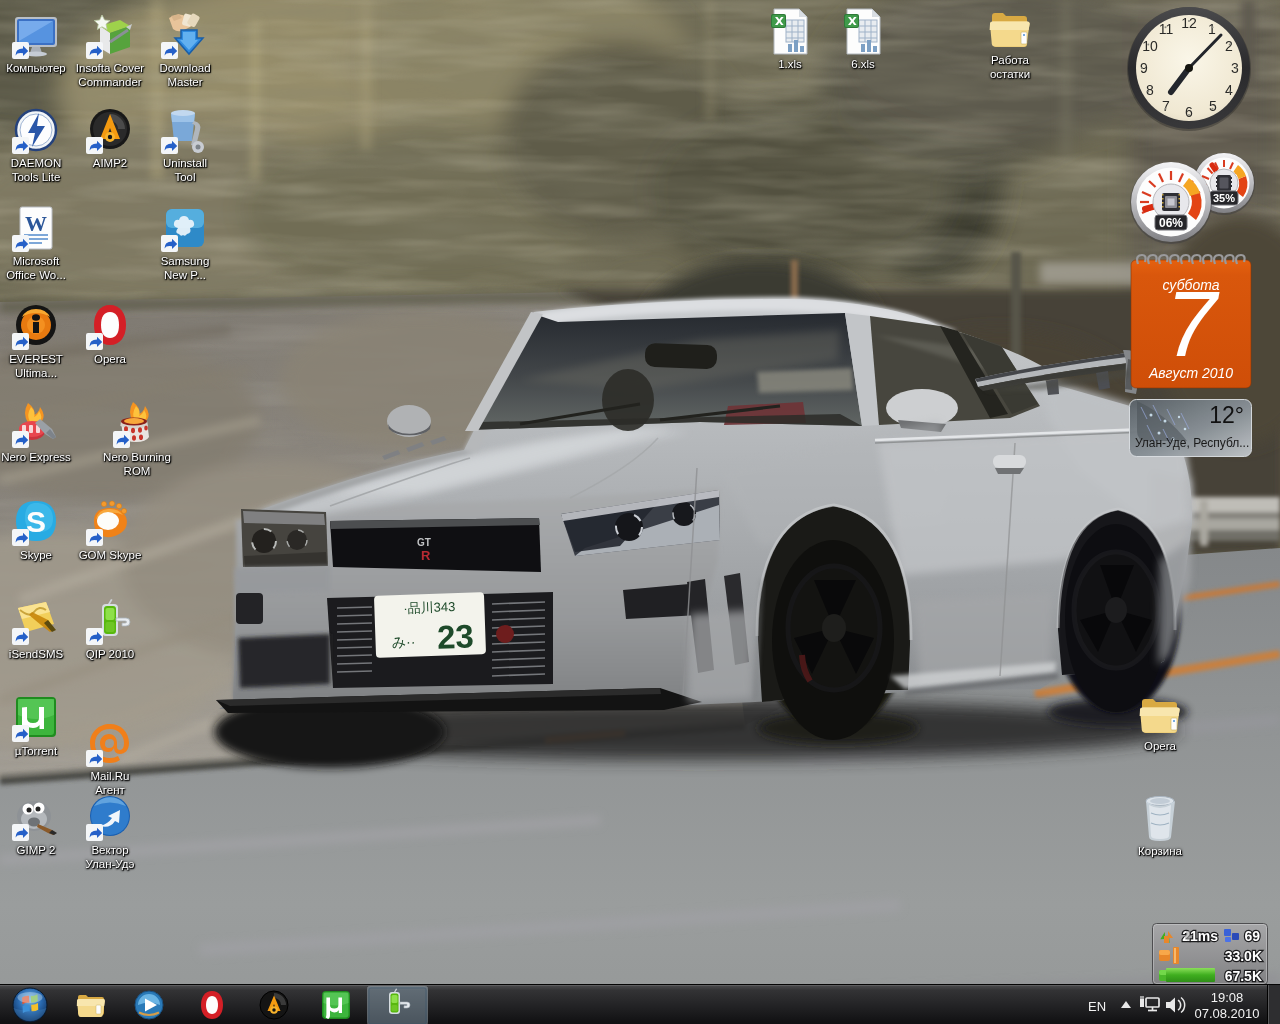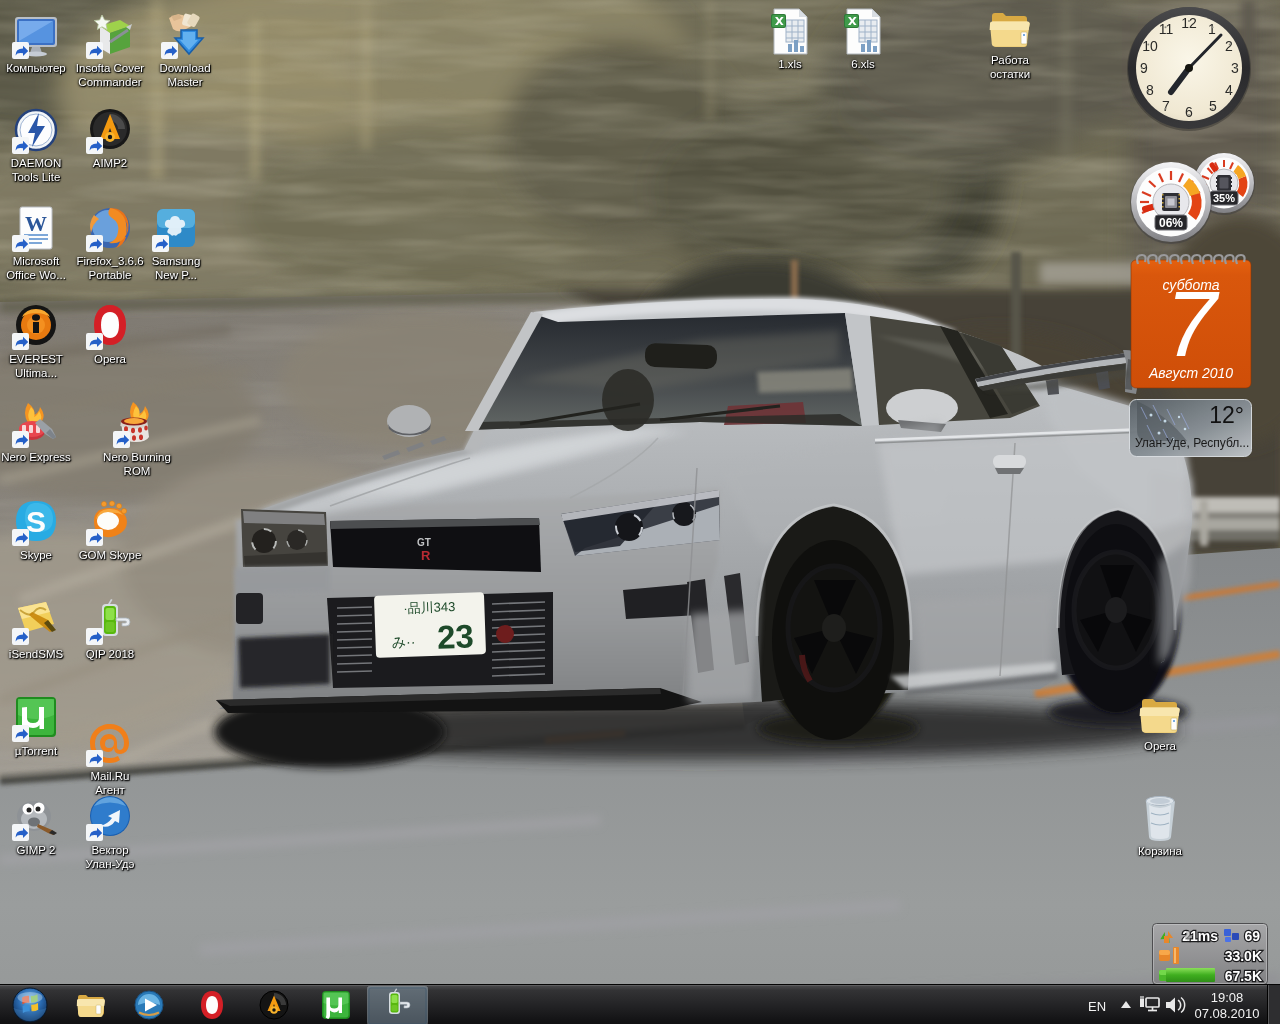--- a/index.html
+++ b/index.html
@@ -401,51 +401,51 @@
  <path d="M24,7 a15,15 0 0 1 15,15 l-7,0 a8,8 0 0 0 -8,-8 Z" fill="#4a4a4a"></path>
  <path d="M14,32 L24,7 L34,32 L28,32 L24,21 L20,32 Z" fill="#f49a10"></path>
  <circle cx="24" cy="30" r="5" fill="#f7b32c"></circle>
  <circle cx="24" cy="30" r="2.2" fill="#141414"></circle>
  <rect x="0" y="30" width="17" height="17" rx="2" fill="#f4f6f8"></rect>
  <path d="M3.5,43.5 q0,-7 7.5,-7 l0,-2.8 l5.2,5.2 l-5.2,5.2 l0,-2.8 q-5.8,-1 -7.5,2.2 z" fill="#2560c8"></path>
 </svg>
 <div class="lbl">AIMP2</div>
     </div>
 
+<div class="ico" style="left:147px;top:107px;">
+<svg width="48" height="48" viewBox="0 0 48 48">
+ <path d="M10,6 L34,6 L31,34 L13,34 Z" fill="#7aa8d8"></path>
+ <path d="M10,6 L34,6 L33,15 L11,15 Z" fill="#9cc2e8"></path>
+ <ellipse cx="22" cy="6" rx="12" ry="3" fill="#c2d8ef"></ellipse>
+ <path d="M33,14 q8,2 6,9 l-4,16 l-5,-1 l4,-16 q1,-5 -3,-5 Z" fill="#b0b6bc"></path>
+ <circle cx="37" cy="40" r="6" fill="#c8ccd2"></circle>
+ <circle cx="37" cy="40" r="2.5" fill="#7d8389"></circle>
+ <rect x="0" y="30" width="17" height="17" rx="2" fill="#f4f6f8"></rect>
+ <path d="M3.5,43.5 q0,-7 7.5,-7 l0,-2.8 l5.2,5.2 l-5.2,5.2 l0,-2.8 q-5.8,-1 -7.5,2.2 z" fill="#2560c8"></path>
+</svg>
+<div class="lbl">Uninstall<br>Tool</div>
+    </div>
 
 <div class="ico" style="left:-2px;top:205px;">
 <svg width="48" height="48" viewBox="0 0 48 48">
  <rect x="8" y="2" width="32" height="42" rx="2" fill="#fdfdfd" stroke="#b8bcc2" stroke-width="1"></rect>
  <text x="24" y="26" font-family="Liberation Serif,serif" font-size="22" font-weight="bold" fill="#2b5699" text-anchor="middle">W</text>
  <g stroke="#7da7d8" stroke-width="2">
   <path d="M12,30 L36,30"></path>
           <path d="M12,34 L36,34"></path>
           <path d="M12,38 L30,38"></path>
  </g>
  <rect x="0" y="30" width="17" height="17" rx="2" fill="#f4f6f8"></rect>
  <path d="M3.5,43.5 q0,-7 7.5,-7 l0,-2.8 l5.2,5.2 l-5.2,5.2 l0,-2.8 q-5.8,-1 -7.5,2.2 z" fill="#2560c8"></path>
 </svg>
 <div class="lbl">Microsoft<br>Office Wo...</div>
     </div>
 
-<div class="ico" style="left:72px;top:205px;">
-<svg width="48" height="48" viewBox="0 0 48 48">
- <circle cx="24" cy="23" r="20" fill="#3a66b0"></circle>
- <circle cx="22" cy="21" r="16" fill="#6aa0dc"></circle>
- <path d="M24,3 q14,0 18,13 q2,9 -3,16 q6,-14 -4,-20 q-6,-4 -11,-9 Z" fill="#e8731a"></path>
- <path d="M40,32 q-2,8 -10,11 q6,-7 5,-13 Z" fill="#e8731a"></path>
- <path d="M8,10 q-6,8 -3,18 q2,-10 8,-14 Z" fill="#f09a3c"></path>
- <path d="M24,3 q-4,6 2,10 q8,5 6,14 q-1,8 -9,11 q12,2 17,-8 q3,-16 -8,-24 q-4,-2.5 -8,-3 Z" fill="#f28b22"></path>
- <rect x="0" y="30" width="17" height="17" rx="2" fill="#f4f6f8"></rect>
- <path d="M3.5,43.5 q0,-7 7.5,-7 l0,-2.8 l5.2,5.2 l-5.2,5.2 l0,-2.8 q-5.8,-1 -7.5,2.2 z" fill="#2560c8"></path>
-</svg>
-<div class="lbl">Firefox_3.6.6<br>Portable</div>
-    </div>
-
-<div class="ico" style="left:138px;top:205px;">
+
+<div class="ico" style="left:147px;top:205px;">
 <svg width="48" height="48" viewBox="0 0 48 48">
  <rect x="5" y="4" width="38" height="38" rx="6" fill="#2e8ac8"></rect>
  <rect x="5" y="4" width="38" height="19" rx="6" fill="#55aede"></rect>
  <path d="M17,23 q-5,-1 -4,-5 q1,-4 5,-3 q1,-4 5,-4 q4,0 5,4 q4,-1 5,3 q1,4 -4,5 q2,5 -3,6 q-2,3 -4,1 q-2,2 -4,-1 q-5,-1 -1,-6 Z" fill="#e8f2fa" opacity="0.95"></path>
  <rect x="0" y="30" width="17" height="17" rx="2" fill="#f4f6f8"></rect>
  <path d="M3.5,43.5 q0,-7 7.5,-7 l0,-2.8 l5.2,5.2 l-5.2,5.2 l0,-2.8 q-5.8,-1 -7.5,2.2 z" fill="#2560c8"></path>
 </svg>
 <div class="lbl">Samsung<br>New P...</div>
     </div>
 
@@ -560,21 +560,21 @@
 <svg width="48" height="48" viewBox="0 0 48 48">
  <path d="M22,6 l3,-5 l1.5,0.8 l-2.8,4.8 Z" fill="#cdd3d9"></path>
  <rect x="16" y="6" width="16" height="32" rx="4" fill="#d7dde2"></rect>
  <rect x="18" y="8" width="12" height="28" rx="3" fill="#58b80e"></rect>
  <rect x="19.5" y="10" width="9" height="12" rx="2" fill="#8ee04a"></rect>
  <rect x="19.5" y="24" width="9" height="10" rx="2" fill="#6ec625"></rect>
  <path d="M30,20 l10,0 q4,0 4,4 q0,4 -4,4 l-4,0 l0,-3 l3,0 q1.5,0 1.5,-1 q0,-1 -1.5,-1 l-9,0 Z" fill="#e8ecf0" stroke="#aab2ba" stroke-width="0.8"></path>
  <rect x="0" y="30" width="17" height="17" rx="2" fill="#f4f6f8"></rect>
  <path d="M3.5,43.5 q0,-7 7.5,-7 l0,-2.8 l5.2,5.2 l-5.2,5.2 l0,-2.8 q-5.8,-1 -7.5,2.2 z" fill="#2560c8"></path>
 </svg>
-<div class="lbl">QIP 2018</div>
+<div class="lbl">QIP 2010</div>
     </div>
 
 <div class="ico" style="left:-2px;top:695px;">
 <svg width="48" height="48" viewBox="0 0 48 48">
  <rect x="4" y="2" width="40" height="40" rx="4" fill="#1f8c1f"></rect>
  <rect x="6" y="4" width="36" height="36" rx="3" fill="#3db53d"></rect>
  <path d="M6,4 L42,4 L42,20 Q24,28 6,20 Z" fill="#5ecc5e" opacity="0.7"></path>
  <path d="M15,12 l0,11 q0,5 6,5 q6,0 6,-5 l0,-11 l5,0 l0,22 l-4.5,0 l0,-4 q-2,3 -6.5,3 q-4,0 -6,-2.5 l0,7.5 q0,3 -2.5,4.5 l-3.5,-2 q1,-1.5 1,-4 l0,-24 Z" fill="#fff"></path>
  <path d="M32,12 l5,0 l0,22 l-5,0 Z" fill="#fff" opacity="0"></path>
  <rect x="0" y="30" width="17" height="17" rx="2" fill="#f4f6f8"></rect>

